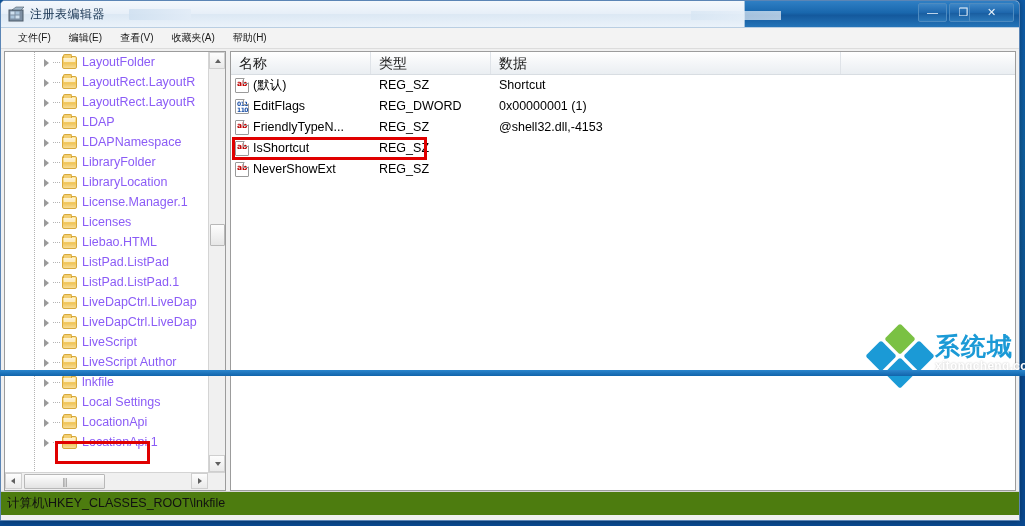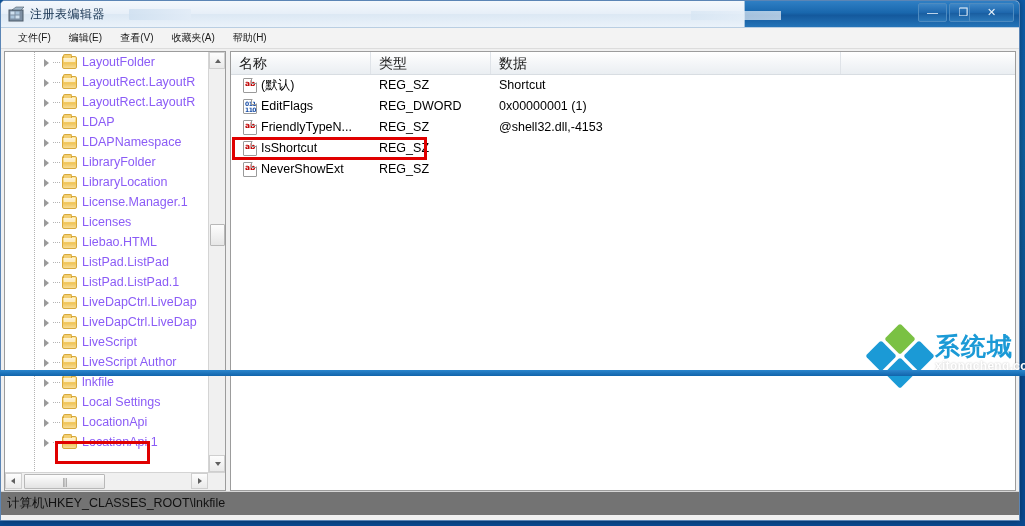--- a/index.html
+++ b/index.html
@@ -284,21 +284,21 @@
     display: flex;
     height: 21px;
     align-items: center;
     cursor: default;
   }
   .cell {
     font-size: 12.5px; color: #000;
     line-height: 15px;
     overflow: hidden; white-space: nowrap;
   }
-  .cell-name { width: 140px; display: flex; align-items: center; padding-left: 12px; }
+  .cell-name { width: 140px; display: flex; align-items: center; padding-left: 4px; }
   .cell-type { width: 120px; padding-left: 8px; }
   .cell-data { width: 350px; padding-left: 8px; }
 
   
   .vicon {
     position: relative;
     width: 14px; height: 15px; flex: 0 0 14px;
     margin-right: 4px;
     background: #fff;
     border: 1px solid #9a9a9a;
@@ -329,21 +329,21 @@
     width: 195px; height: 23px;
     border: 3px solid #e00000;
     z-index: 5;
     pointer-events: none;
   }
 
   
   #statusbar {
     position: relative;
     height: 24px;
-    background: #737373;
+    background: #4d7c0f;
     border-top: 1px solid #d6d6d6;
     padding-left: 6px;
   }
   #status-text {
     font-size: 12.5px; color: #111;
     line-height: 23px;
     white-space: nowrap;
   }
 
   

